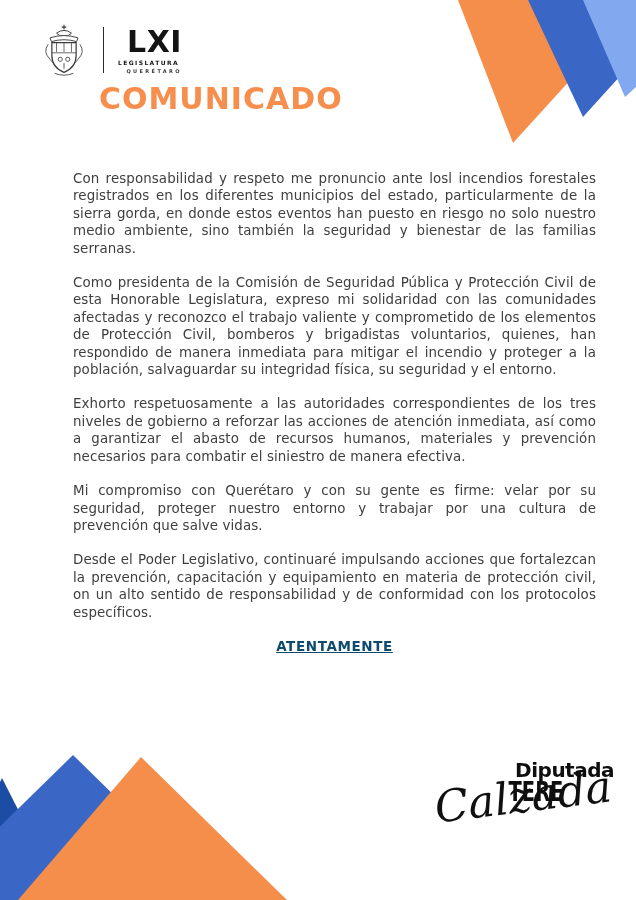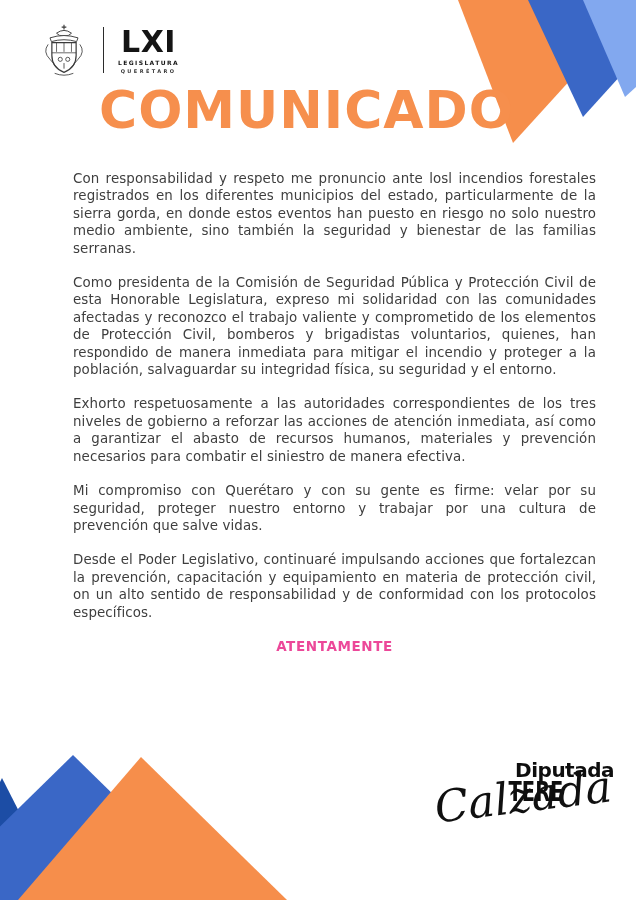--- a/index.html
+++ b/index.html
@@ -15,55 +15,55 @@
   .deco-top { top:0; }
   .deco-bottom { bottom:0; }
 
   
   .header-logo {
     position:absolute; top:22px; left:36px;
     display:flex; align-items:center; gap:11px;
   }
   .crest-wrap { width:56px; height:56px; }
   .logo-divider { width:1px; height:46px; background:#2b2b2b; }
-  .lxi-block { display:flex; flex-direction:column; align-items:center; }
+  .lxi-block { display:flex; flex-direction:column; align-items:flex-end; }
   .lxi-word {
     font-size:30px; font-weight:900; line-height:1; letter-spacing:0.5px;
     color:#141414; font-family:"DejaVu Sans", sans-serif;
   }
   .lxi-legislatura {
     display:flex; align-items:center; gap:3px; margin-top:2px;
     font-size:6px; font-weight:700; letter-spacing:1.4px; color:#141414;
     width:100%;
   }
   .lxi-legislatura::before, .lxi-legislatura::after {
     content:""; flex:1; height:1.5px; background:#141414;
   }
   .lxi-queretaro {
     margin-top:2px; font-size:5px; font-weight:600;
     letter-spacing:2.4px; color:#3a3a3a;
   }
 
   
   .title {
     position:absolute; top:82px; left:99px;
-    font-size:52px; font-weight:800; letter-spacing:1px;
+    font-size:30px; font-weight:800; letter-spacing:1px;
     color:#F68F4D; line-height:1.1;
   }
 
   
   .doc-column {
     position:absolute; top:170px; left:73px; width:523px;
     font-size:13.4px; line-height:17.4px; color:#3E3E3E;
   }
   .doc-column p {
     margin:0 0 17px 0; text-align:justify;
     letter-spacing:0.1px;
   }
-  .closing { text-align:center; color:#ec4899; }
+  .closing { text-align:center; color:#0c4a6e;text-decoration:underline; }
   .atentamente {
     margin-top:14px; font-weight:700; font-size:13.5px; letter-spacing:0.6px;
   }
   .sign-block { margin-top:20px; font-weight:700; font-size:14px; line-height:17.5px; }
 
   
   .sig-mark {
     position:absolute; top:760px; right:22px; width:180px;
     text-align:right; color:#0e0e0e;
   }

